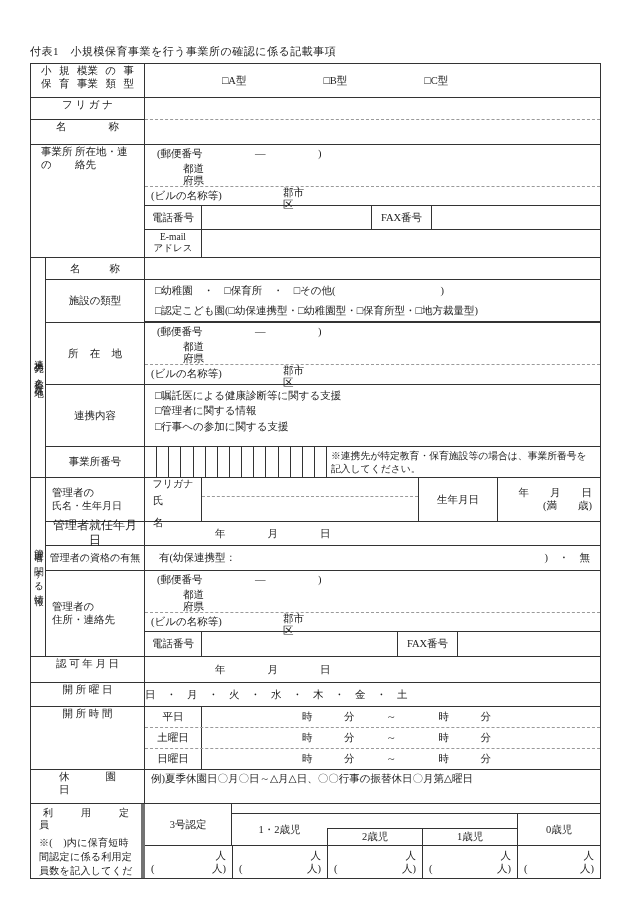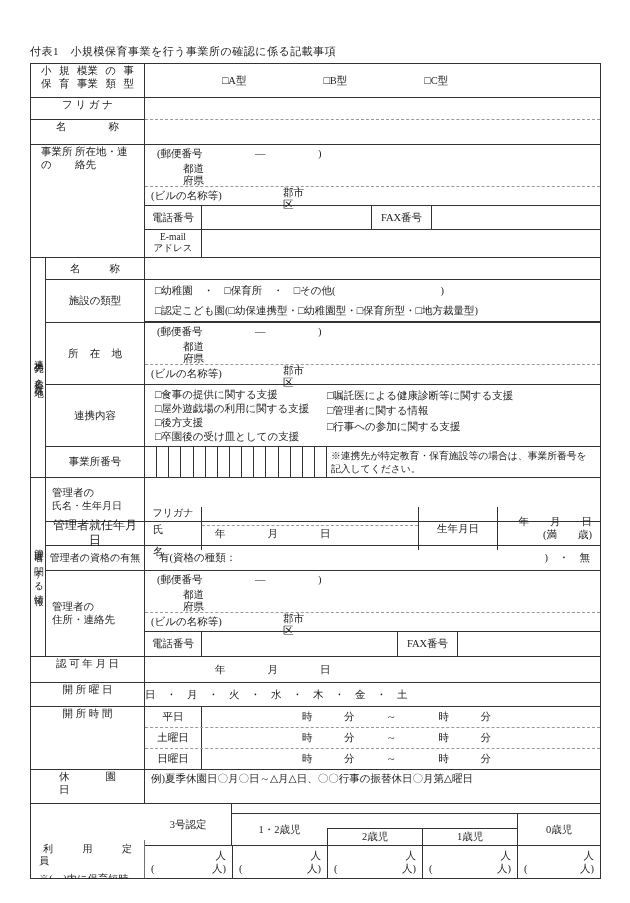--- a/index.html
+++ b/index.html
@@ -61,21 +61,21 @@
   .support-col.right { flex:1; }
 
   
   .onum { flex-direction:row; }
   .boxes { width:182px; display:flex; border-right:1px solid #333; }
   .boxes span { flex:1; border-right:1px solid #333; }
   .boxes span:last-child { border-right:none; }
   .onum-note { flex:1; font-size:9.8px; padding:2px 4px; line-height:1.35; }
 
   
-  .mname { display:flex; height:100%;margin-top:29px; }
+  .mname { display:flex; height:100%; }
   .msub-lbl { width:57px; border-right:1px solid #333; display:flex; flex-direction:column; }
   .msub-lbl div { flex:1; display:flex; align-items:center; justify-content:center; }
   .msub-lbl .just { padding:0 8px; display:block; line-height:22px; }
   .mvals { width:217px; border-right:1px solid #333; display:flex; flex-direction:column; }
   .mvals .top { height:19px; border-bottom:1px dashed #9a9a9a; }
   .mvals .bot { flex:1; }
   .dob-lbl { width:79px; border-right:1px solid #333; display:flex; align-items:center; justify-content:center; }
   .dob-val { flex:1; display:flex; flex-direction:column; justify-content:center; text-align:right; padding-right:8px; }
 
   .qual { padding:0 10px 0 14px; display:flex; align-items:center; justify-content:space-between; height:100%; }
@@ -84,21 +84,21 @@
 
   
   .hours-sub { display:flex; flex:1; }
   .hours-sub .day { width:57px; border-right:1px solid #333; display:flex; align-items:center; justify-content:center; }
   .hours-sub .val { flex:1; display:flex; align-items:center; padding-left:100px; }
   .hours-div { border-bottom:1px dashed #9a9a9a; }
 
   .closed-ex { padding:2px 6px; }
 
   
-  .caplbl { width:114px; border-right:1px solid #737373; padding:3px 8px; font-size:10px;margin-top:36px; }
+  .caplbl { width:114px; border-right:4px solid #737373; padding:3px 8px; font-size:10px; }
   .caplbl .l1 { text-align:justify; text-align-last:justify; padding:0 4px; }
   .caplbl .note { margin-top:4px; line-height:1.4; letter-spacing:.3px; }
   .cap-grid { flex:1; display:grid; grid-template-columns:87px 95px 95px 95px 1fr; grid-template-rows:9px 15px 17px 1fr; }
   .cg { display:flex; align-items:center; justify-content:center; }
   .c-nintei { grid-column:1; grid-row:1/4; border-right:1px solid #333; }
   .c-strip  { grid-column:2/6; grid-row:1; }
   .c-12     { grid-column:2; grid-row:2/4; border-top:1px solid #333; }
   .c-e23    { grid-column:3/5; grid-row:2; border-top:1px solid #333; }
   .c-2      { grid-column:3; grid-row:3; border-top:1px solid #333; border-left:1px solid #333; }
   .c-1      { grid-column:4; grid-row:3; border-top:1px solid #333; border-left:1px solid #333; }
@@ -213,26 +213,20 @@
               </div>
             </div>
             <div class="addr-bldg">
               <span>(ビルの名称等)</span>
             </div>
           </div>
         </div>
         <div class="row h62">
           <div class="lbl2">連携内容</div>
           <div class="content support">
-            <div class="support-col left">
-              <span>□食事の提供に関する支援</span>
-              <span>□屋外遊戯場の利用に関する支援</span>
-              <span>□後方支援</span>
-              <span>□卒園後の受け皿としての支援</span>
-            </div>
             <div class="support-col right" style="justify-content:flex-start;padding-top:1px">
               <span style="height:15.5px">□嘱託医による健康診断等に関する支援</span>
               <span style="height:15.5px">□管理者に関する情報</span>
               <span style="height:15.5px">□行事への参加に関する支援</span>
             </div>
           </div>
         </div>
         <div class="row h30">
           <div class="lbl2">事業所番号</div>
           <div class="content onum">
@@ -292,21 +286,21 @@
           <div class="content">
             <div class="ymd">
               <span>年　　　　月　　　　日</span>
             </div>
           </div>
         </div>
         <div class="row h25">
           <div class="lbl2" style="padding:0 2px;font-size:10px">管理者の資格の有無</div>
           <div class="content">
             <div class="qual">
-              <span>有(資格の種類：</span>
+              <span>有(幼保連携型：</span>
               <span>)　・　無</span>
             </div>
           </div>
         </div>
         <div class="row">
           <div class="lbl2">
             <div class="center">管理者の</div>
             <div class="center">住所・連絡先</div>
           </div>
           <div class="content">

